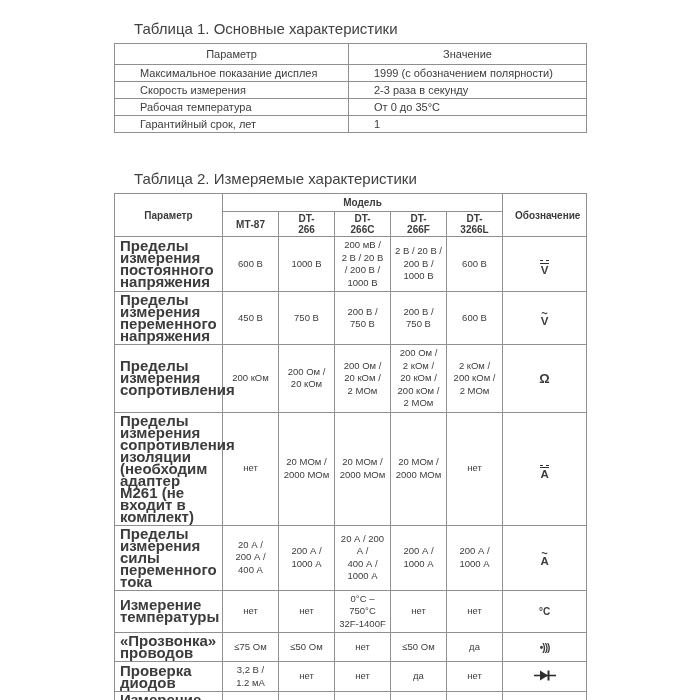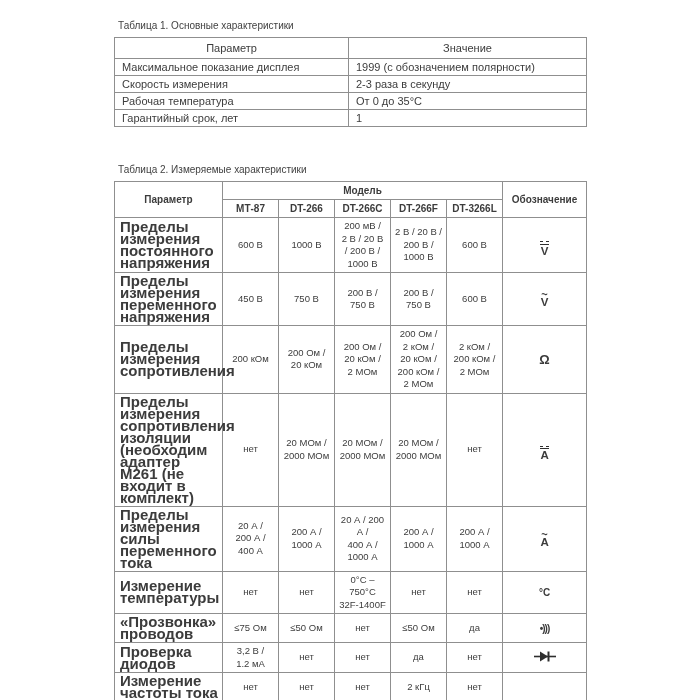--- a/index.html
+++ b/index.html
@@ -1,31 +1,31 @@
 <!DOCTYPE html>
 <html><head>
 <meta charset="utf-8">
 <style>
   html,body{margin:0;padding:0;background:#ffffff;}
   body{width:700px;height:700px;position:relative;overflow:hidden;
        font-family:"Liberation Sans","DejaVu Sans",sans-serif;color:#3c3c3c;}
   .content{position:absolute;left:114px;top:20px;width:472px;}
   .h-title{margin:0 0 3px 4px;font-size:11px;font-weight:700;letter-spacing:.2px;color:#424242;}
-  .cap{margin:0 0 6px 4px;font-size:10px;font-weight:400;color:#424242;}
+  .cap{margin:0 0 6px 20px;font-size:15px;font-weight:400;color:#424242;}
   #cap2{margin-top:37px;}
   table{border-collapse:collapse;width:472px;table-layout:fixed;}
   th,td{border:1px solid #8f8f8f;vertical-align:middle;}
   
   #table1{font-size:11px;}
   #table1 th{font-weight:400;text-align:center;height:18px;padding:1px 4px;}
-  #table1 td{height:14px;padding:1px 7px;text-align:left;}
+  #table1 td{height:14px;padding:1px 25px;text-align:left;}
   .v1{white-space:pre-line;line-height:13px;}
   
   #table2{font-size:9.5px;}
-  #table2 th{font-weight:700;font-size:10px;text-align:center;padding:1px 0;height:15px;}
+  #table2 th{font-weight:700;font-size:10px;text-align:center;padding:1px 12px;height:15px;}
   .p2{font-weight:700;font-size:15px;padding:2px 4px 2px 5px;text-align:left;line-height:12px;}
   .v2{text-align:center;padding:2px 2px;line-height:12.5px;white-space:pre-line;height:22px;}
   .desig{text-align:center;height:22px;}
   
   .sym{display:inline-flex;flex-direction:column;align-items:center;line-height:1;}
   .marks{display:flex;flex-direction:column;align-items:center;margin-bottom:1px;}
   .mark-dashed{width:9px;height:0;border-top:1.5px dashed #2e2e2e;margin-bottom:1.5px;}
   .mark-solid{width:9px;height:0;border-top:1.5px solid #2e2e2e;}
   .mark-tilde{font-size:11px;font-weight:700;line-height:4px;height:4px;}
   .base{font-size:11.5px;font-weight:700;}

